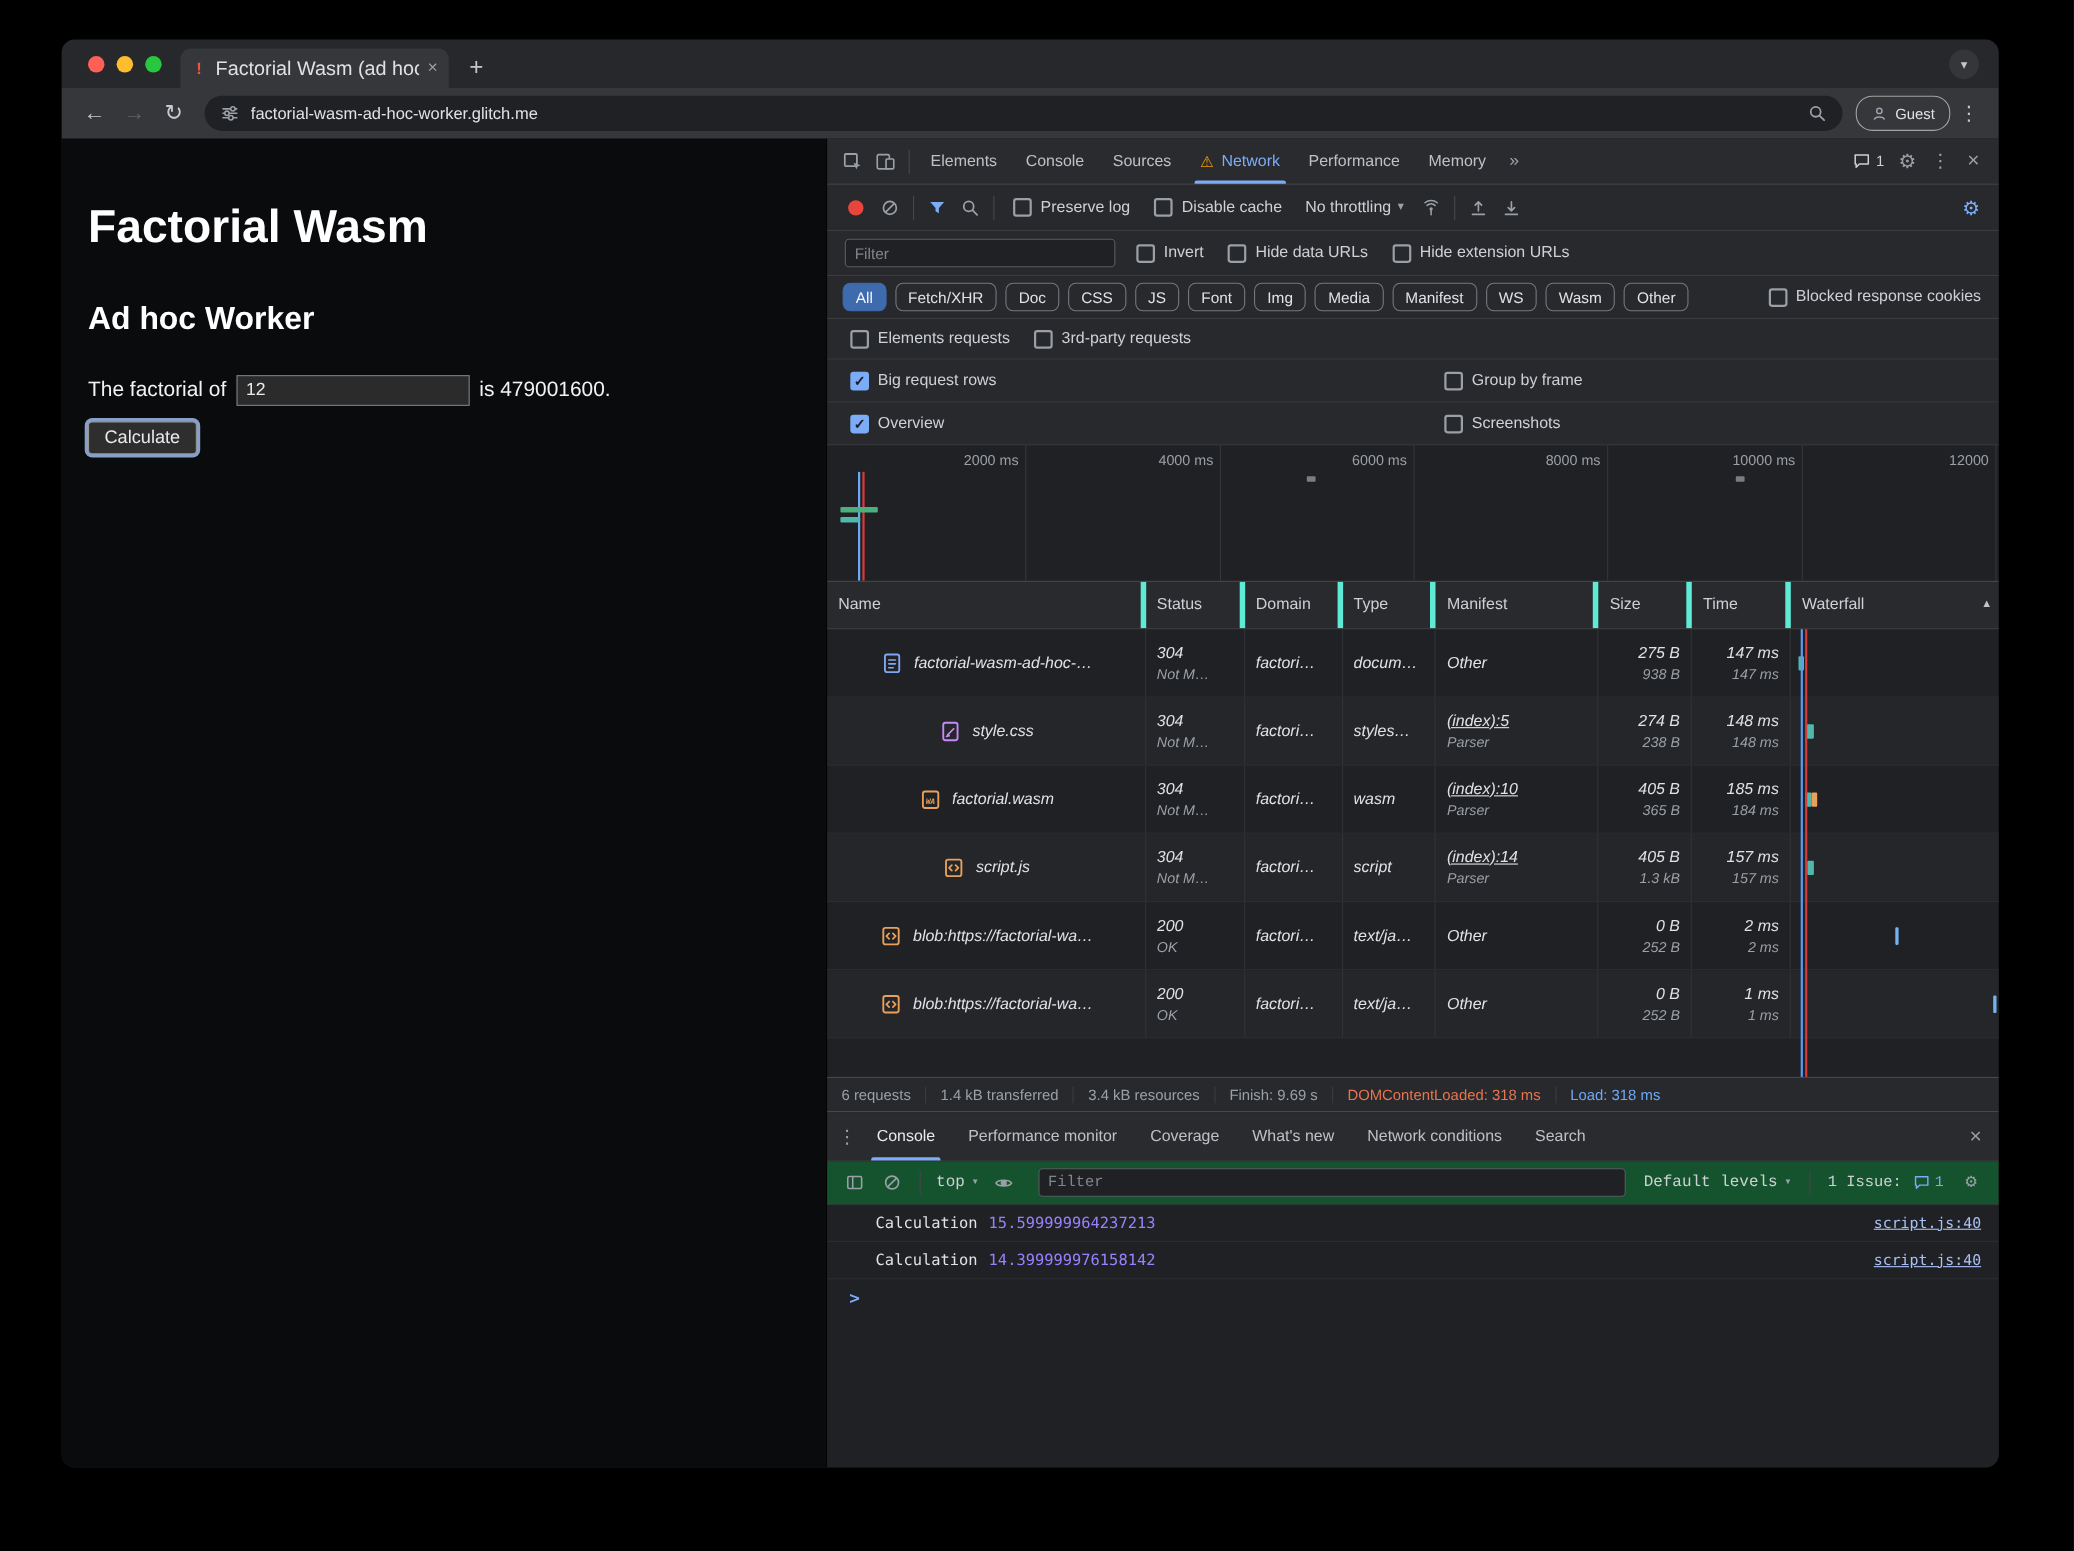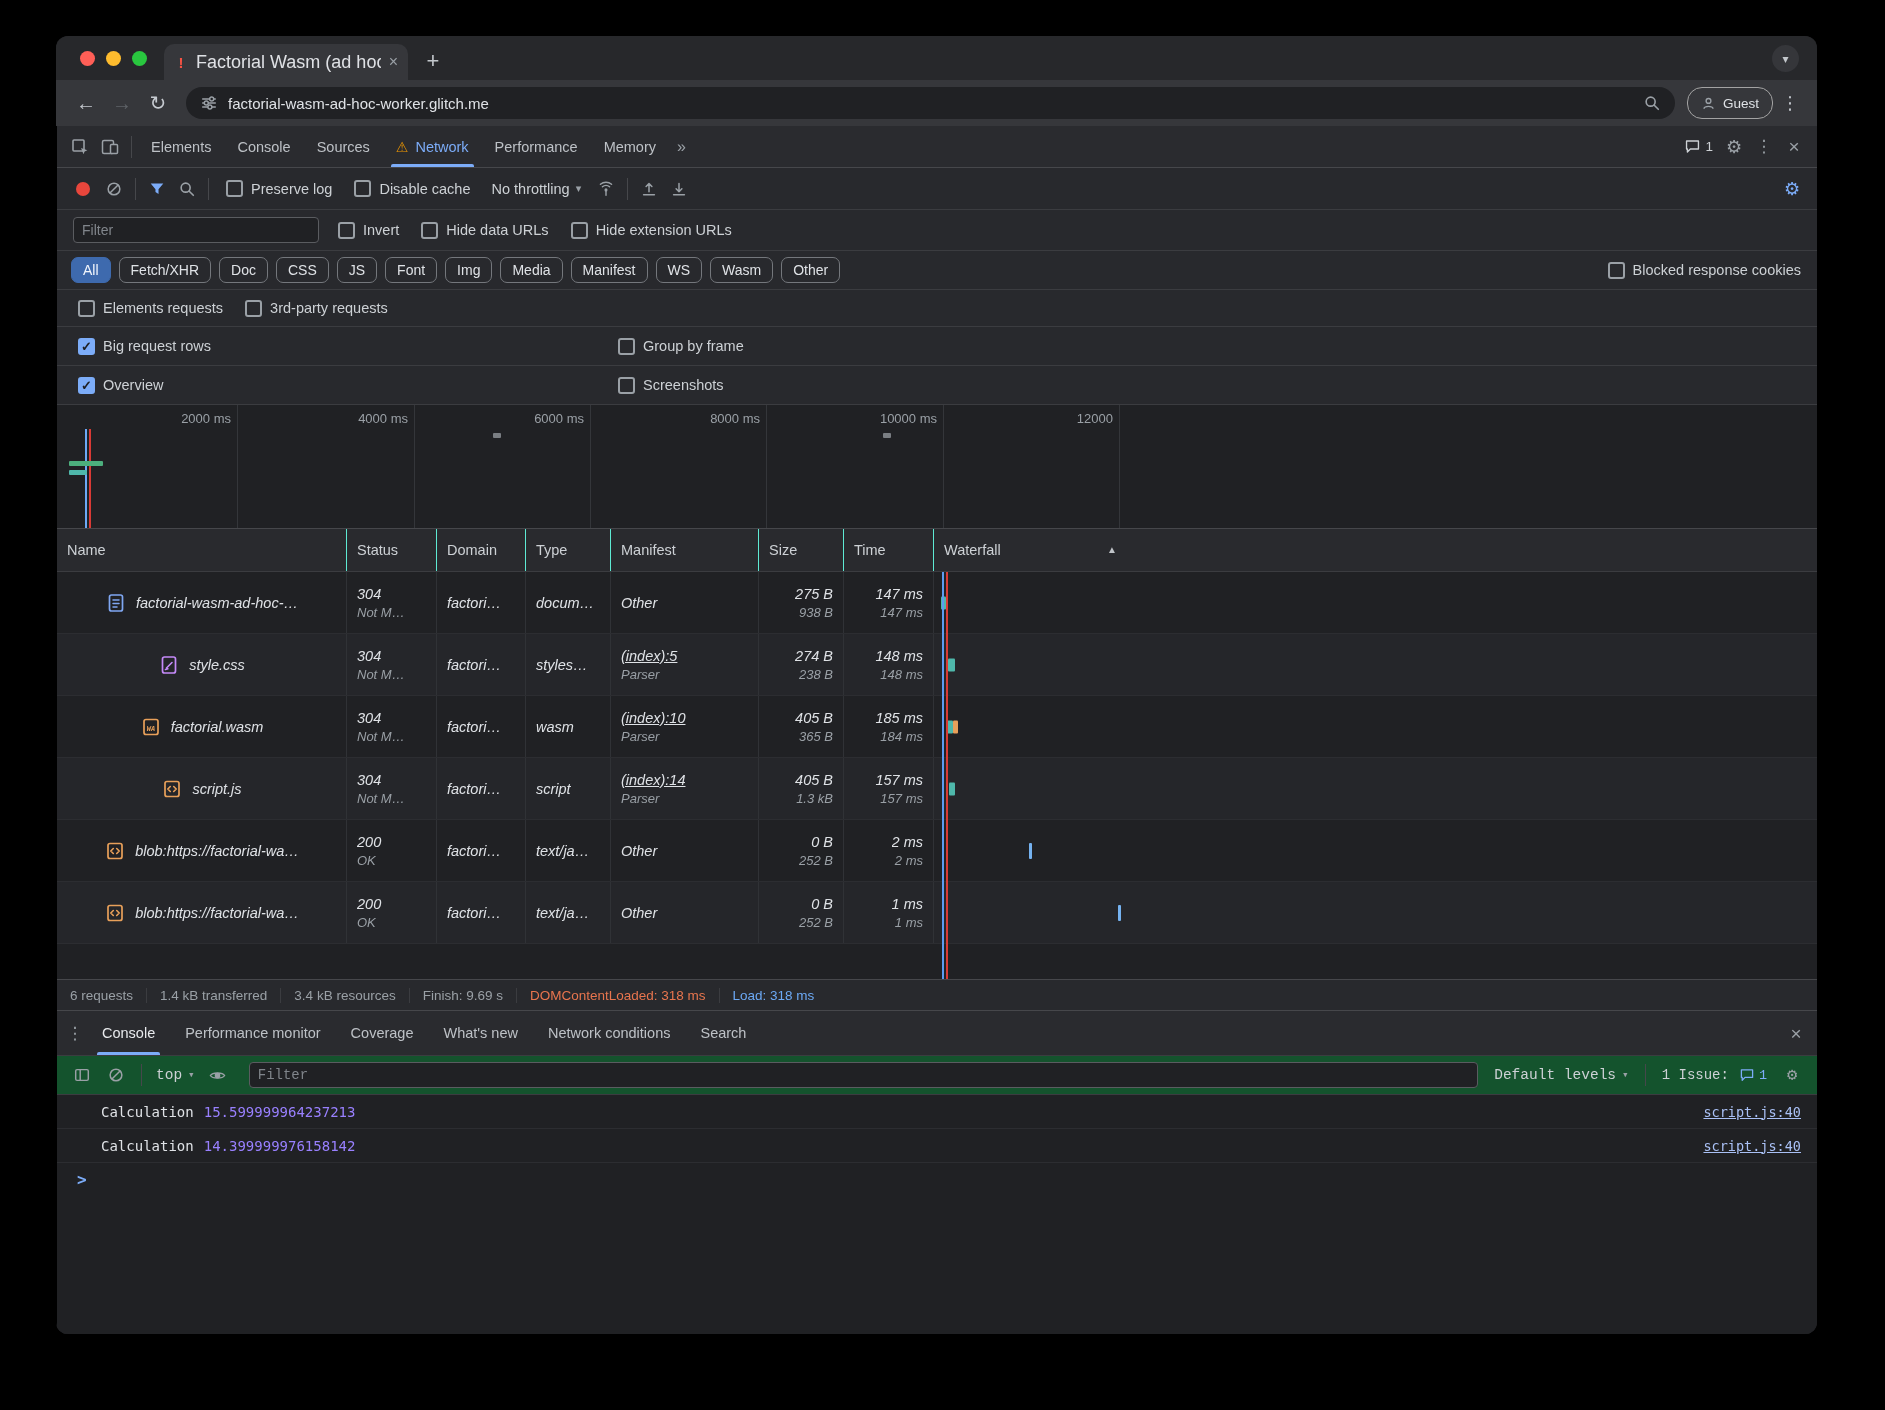--- a/index.html
+++ b/index.html
@@ -80,21 +80,21 @@
   .opt-col1{width:540px;display:flex;align-items:center;}
   
   .timeline{height:123px;flex:0 0 auto;position:relative;background:#202124;border-bottom:1px solid #46474B;overflow:hidden;}
   .tl-grid{position:absolute;top:0;bottom:0;width:1px;background:#34363A;}
   .tl-label{position:absolute;top:6px;font-size:13px;color:#9AA0A6;transform:translateX(-100%);padding-right:6px;white-space:nowrap;}
   .tl-bar{position:absolute;border-radius:1px;}
   .tl-vline{position:absolute;top:24px;bottom:0;width:2px;}
   
   .nt-header{height:42px;flex:0 0 auto;background:#292A2E;border-bottom:1px solid #3B3C40;display:flex;
              font-size:14.5px;color:#CDD1D5;}
-  .nth{display:flex;align-items:center;padding:0 10px;border-right:1px solid #5eead4;box-sizing:border-box;position:relative;}
+  .nth{display:flex;align-items:center;padding:0 10px;border-right:5px solid #5eead4;box-sizing:border-box;position:relative;}
   .w-name{width:290px}.w-status{width:90px}.w-domain{width:89px}.w-type{width:85px}
   .w-init{width:148px}.w-size{width:85px}.w-time{width:90px}.w-wf{width:189px;border-right:none!important;}
   .sort-arrow{position:absolute;right:6px;top:50%;transform:translateY(-50%);font-size:10px;color:#C0C4C9;}
   .nt-scroll{flex:1;min-height:0;position:relative;display:flex;flex-direction:column;font-style:italic;}
   .nrow{height:61px;flex:0 0 auto;display:flex;border-bottom:1px solid #2C2D31;}
   .nrow:nth-child(even){background:#25262A;}
   .ncell{box-sizing:border-box;border-right:1px solid #303236;padding:0 10px;display:flex;flex-direction:column;
          justify-content:center;gap:3px;overflow:hidden;}
   .ncell .main{font-size:14.5px;color:#DFE2E6;white-space:nowrap;overflow:hidden;text-overflow:ellipsis;max-width:100%;}
   .ncell .sub{font-size:13px;color:#9AA0A6;white-space:nowrap;}
@@ -181,20 +181,30 @@
             <path d="M3.8 17c1.2-4.2 11.2-4.2 12.4 0"></path>
         </svg>
       </span>
       <span>Guest</span>
     </div>
     <span class="kebab glyph">⋮</span>
   </div>
 
   <div class="content">
 
+    <div class="pagepane">
+      <h1>Factorial Wasm</h1>
+      <h2>Ad hoc Worker</h2>
+      <div class="fact-line">
+        <span>The factorial of</span>
+        <input class="fact-input" value="12" style="">
+        <span>is 479001600.</span>
+      </div>
+      <button class="calc-btn">Calculate</button>
+    </div>
 
     <div class="devtools">
 
       <div class="dt-tabs">
         <span class="ticon">
           <svg width="20" height="20" viewBox="0 0 20 20" fill="none" stroke="currentColor" stroke-width="1.6">
             <rect x="3" y="3" width="11" height="11" rx="1"></rect>
             <path d="M11 11l6.4 2.3-2.8 1.1-1.1 2.8z" fill="currentColor" stroke="none"></path>
           </svg>
         </span>

